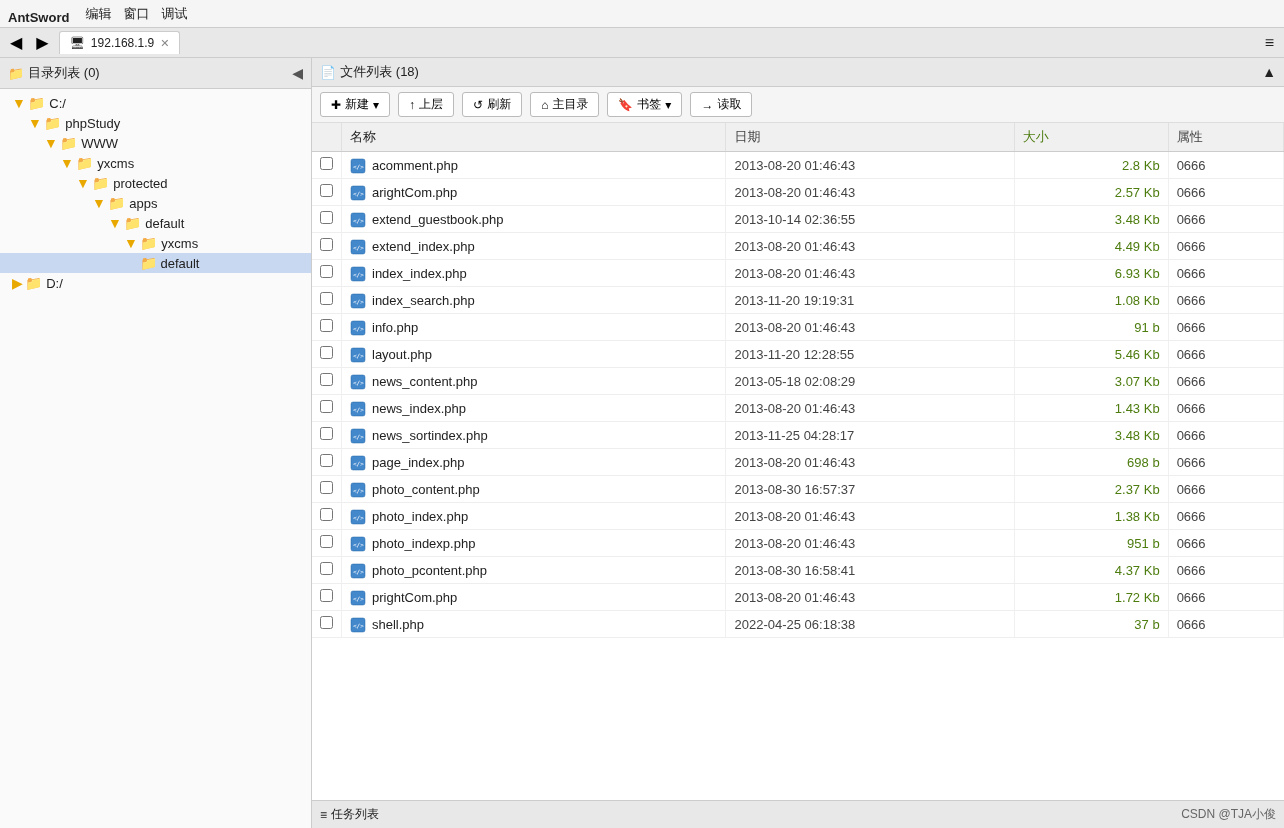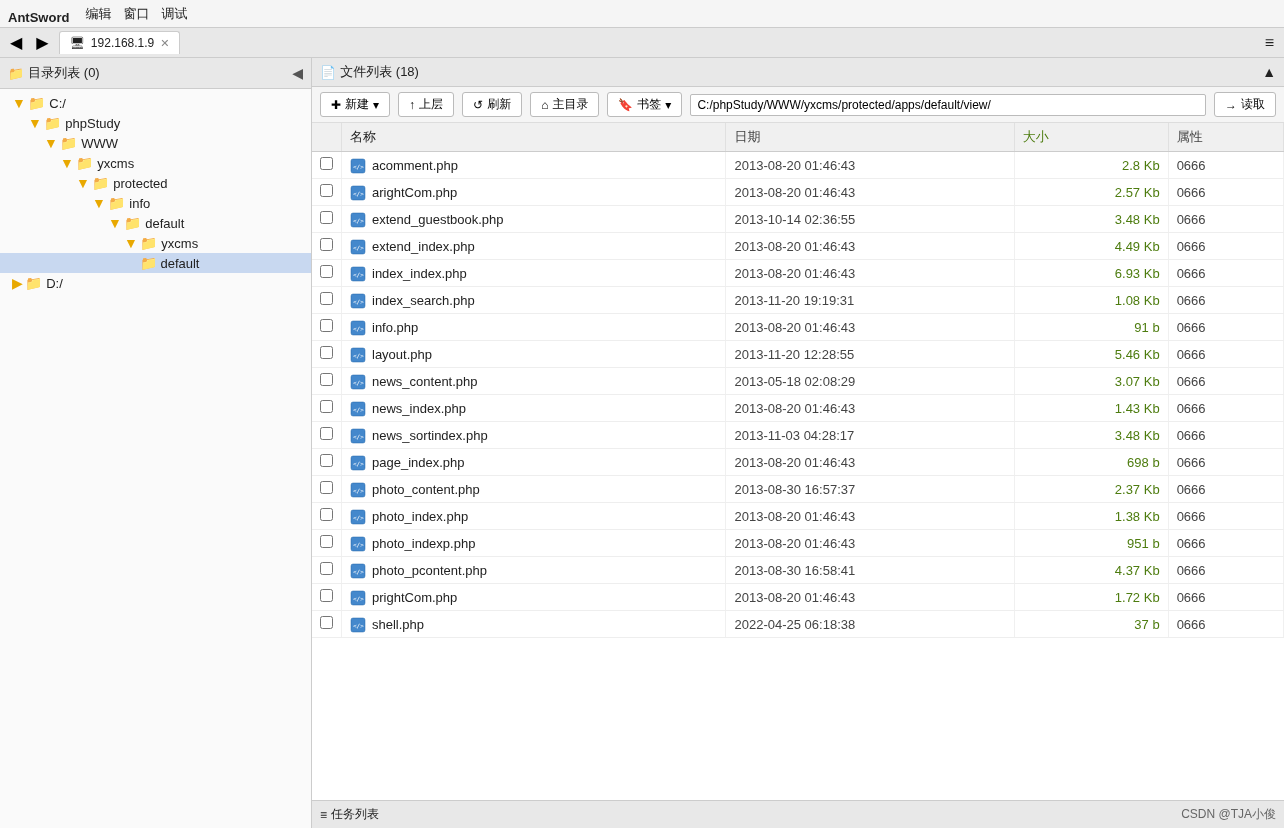--- a/index.html
+++ b/index.html
@@ -267,21 +267,21 @@
           <span class="tree-indent" style="width:72px"></span>
           <span class="tree-icon folder-icon">▼</span>
           <span class="tree-icon">📁</span>
           <span class="tree-label">protected</span>
         </div>
 
         <div class="tree-row">
           <span class="tree-indent" style="width:88px"></span>
           <span class="tree-icon folder-icon">▼</span>
           <span class="tree-icon">📁</span>
-          <span class="tree-label">info</span>
+          <span class="tree-label">apps</span>
         </div>
 
         <div class="tree-row">
           <span class="tree-indent" style="width:104px"></span>
           <span class="tree-icon folder-icon">▼</span>
           <span class="tree-icon">📁</span>
           <span class="tree-label">default</span>
         </div>
 
         <div class="tree-row">
@@ -334,21 +334,20 @@
       </button>
       <button class="toolbar-btn">
         <span>⌂</span>
         <span>主目录</span>
       </button>
       <button class="toolbar-btn">
         <span>🔖</span>
         <span>书签</span>
         <span>▾</span>
       </button>
-      <input class="toolbar-path-input" type="text" placeholder="C:/phpStudy/WWW/yxcms/protected/apps/default/view/" value="C:/phpStudy/WWW/yxcms/protected/apps/default/view/" style="">
       <button class="toolbar-read-btn">
         <span>→</span>
         <span>读取</span>
       </button>
     </div>
 
     <div class="file-table-wrap">
       <table class="file-table">
         <thead>
           <tr>
@@ -459,21 +458,21 @@
               <td class="col-date">2013-08-20 01:46:43</td>
               <td class="col-size">1.43 Kb</td>
               <td class="col-attr">0666</td>
             </tr>
             <tr>
               <td class="checkbox-cell"><input type="checkbox" style=""></td>
               <td class="col-name"><span class="file-icon" style="margin-right: 6px;"><svg width="16" height="16" viewBox="0 0 16 16" style="vertical-align:middle;">
                     <rect x="1" y="1" width="14" height="14" rx="2" fill="#4488cc" stroke="#2266aa" stroke-width="0.5"></rect>
                     <text x="3" y="11" font-size="6" fill="white" font-family="monospace">&lt;/&gt;</text>
                   </svg></span><span>news_sortindex.php</span></td>
-              <td class="col-date">2013-11-03 04:28:17</td>
+              <td class="col-date">2013-11-25 04:28:17</td>
               <td class="col-size">3.48 Kb</td>
               <td class="col-attr">0666</td>
             </tr>
             <tr>
               <td class="checkbox-cell"><input type="checkbox" style=""></td>
               <td class="col-name"><span class="file-icon" style="margin-right: 6px;"><svg width="16" height="16" viewBox="0 0 16 16" style="vertical-align:middle;">
                     <rect x="1" y="1" width="14" height="14" rx="2" fill="#4488cc" stroke="#2266aa" stroke-width="0.5"></rect>
                     <text x="3" y="11" font-size="6" fill="white" font-family="monospace">&lt;/&gt;</text>
                   </svg></span><span>page_index.php</span></td>
               <td class="col-date">2013-08-20 01:46:43</td>

